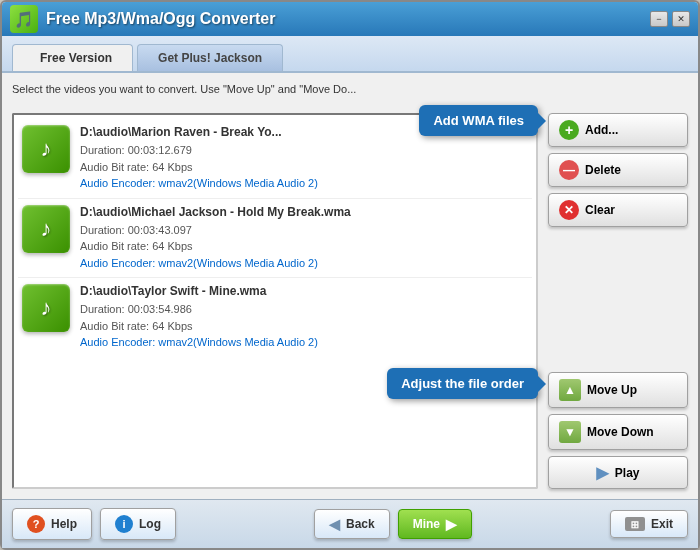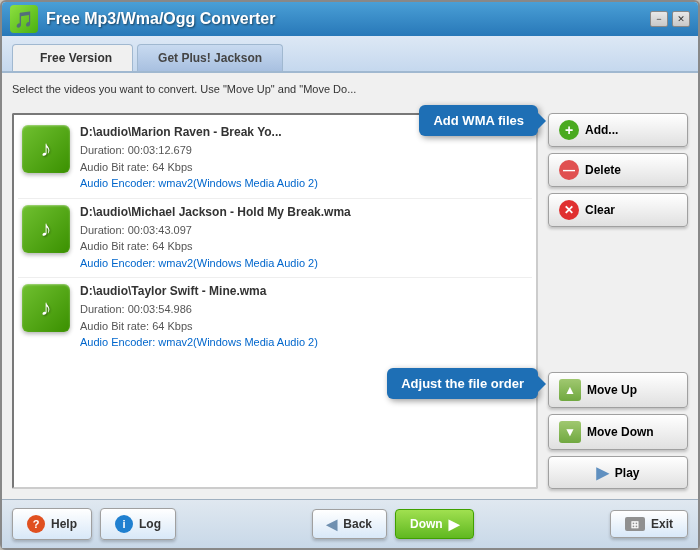--- a/index.html
+++ b/index.html
@@ -485,21 +485,21 @@
     </button>
 
     <div class="bottom-spacer"></div>
 
     <button class="bottom-btn">
       <span style="font-size:14px; color:#7090b0;">◀</span>
       <span>Back</span>
     </button>
 
     <button class="bottom-btn nav-btn-next">
-      <span>Down</span>
+      <span>Mine</span>
       <span style="font-size:14px;">▶</span>
     </button>
 
     <div class="bottom-spacer"></div>
 
     <button class="bottom-btn">
       <div style="width:20px; height:14px; background:#909090; border-radius:2px; display:flex; align-items:center; justify-content:center; font-size:10px; color:white;">⊞</div>
       <span>Exit</span>
     </button>
 

